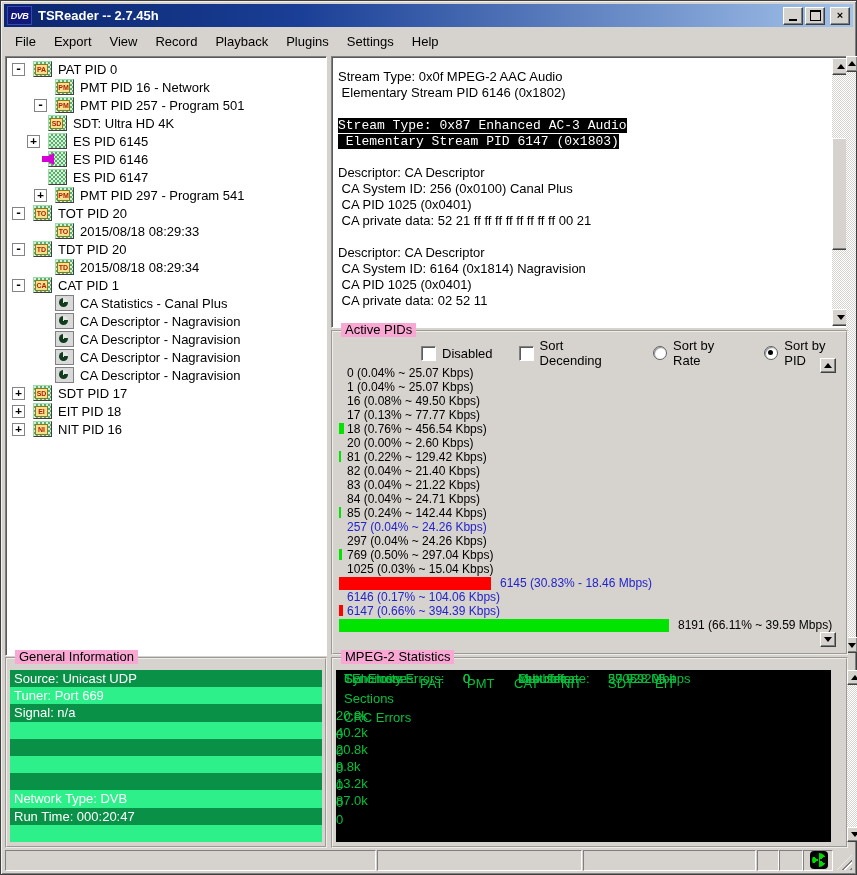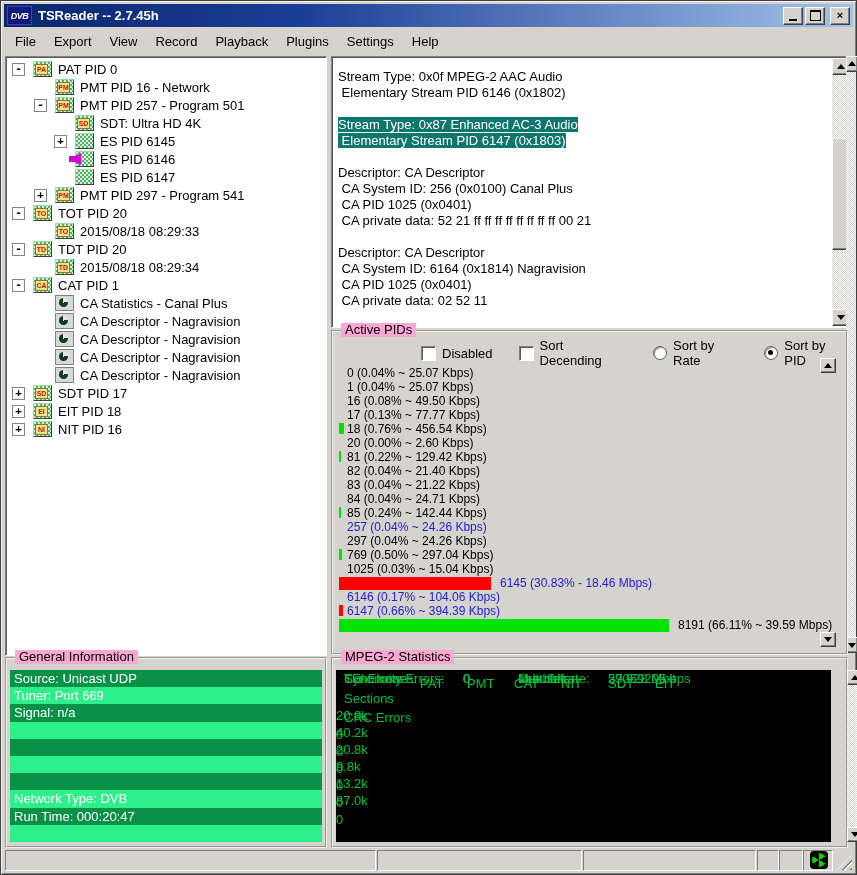--- a/index.html
+++ b/index.html
@@ -32,21 +32,21 @@
   .menuitem{padding:3px 9px;}
 
   
   .sunken{background:#fff;border:1px solid;border-color:#808080 #fff #fff #808080;
           box-shadow:inset 1px 1px 0 #5a5a5a;}
 
   
   .treepanel{position:absolute;left:4px;top:55px;width:320px;height:598px;overflow:hidden;}
   .treeinner{padding-top:3px;}
   .trow{display:flex;align-items:center;height:18px;font-size:13px;color:#000;white-space:nowrap;}
-  .trow.l0{padding-left:6px}.trow.l1{padding-left:28px}.trow.l2{padding-left:48px}
+  .trow.l0{padding-left:6px}.trow.l1{padding-left:28px}.trow.l2{padding-left:21px}
   .ebox{width:11px;height:11px;flex:none;margin-right:8px;background:#fff;border:1px solid #848484;
         display:flex;align-items:center;justify-content:center;
         font:bold 11px "DejaVu Sans Mono",monospace;line-height:1;position:relative;}
   .ebox.minus::after{content:"-";margin-top:-2px;}
   .ebox.plus::after{content:"+";margin-top:-1px;}
   .ebox.none{visibility:hidden;}
   .ticon{width:17px;height:14px;flex:none;margin-right:6px;position:relative;
          border-right:1px solid #404040;border-bottom:1px solid #404040;}
   .ticon.badge,.ticon.es,.ticon.esa{
      background-image:repeating-conic-gradient(#58b06c 0% 25%,#d6efd8 0% 50%);
@@ -59,21 +59,21 @@
             background:#d400d4;clip-path:polygon(100% 0,100% 100%,52% 75%,0 75%,0 25%,52% 25%);}
   .ticon.cad{background:#d9d9d9;border:1px solid #808080;}
   .ticon.cad::after{content:"";position:absolute;left:3px;top:2px;width:9px;height:9px;
             border-radius:50%;background:conic-gradient(#e6e6e6 0 25%,#123a1c 25% 100%);}
 
   
   .detailpanel{position:absolute;left:330px;top:55px;width:517px;height:270px;overflow:hidden;}
   .detailinner{padding:12px 0 0 6px;}
   .dline{height:16px;line-height:16px;font-size:13px;}
   .dtext{white-space:pre;}
-  .dtext.sel{background:#0f766e;color:#fff;}
+  .dtext.sel{background:#000000;color:#fff;font-family:Liberation Mono, monospace;}
 
   
   .hatch{background-image:repeating-conic-gradient(#fff 0% 25%,#d6d3ce 0% 50%);background-size:2px 2px;}
   .sbv{position:absolute;width:16px;}
   .sbtn{position:absolute;left:0;width:16px;height:15px;background:#d6d3ce;border:1px solid;
         border-color:#fff #404040 #404040 #fff;box-shadow:inset -1px -1px 0 #808080;
         display:flex;align-items:center;justify-content:center;font-size:7px;color:#000;}
   .sthumb{position:absolute;left:0;width:16px;background:#d6d3ce;border:1px solid;
         border-color:#fff #404040 #404040 #fff;box-shadow:inset -1px -1px 0 #808080;}
   .arrow-up::after{content:"";border:4px solid transparent;border-bottom:5px solid #000;margin-top:-5px;}

